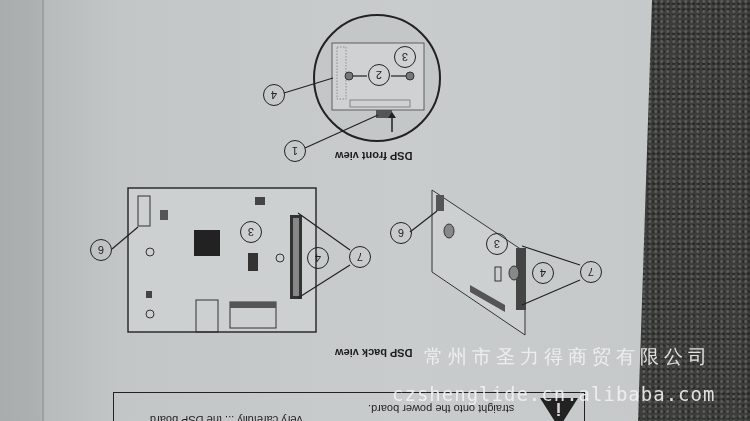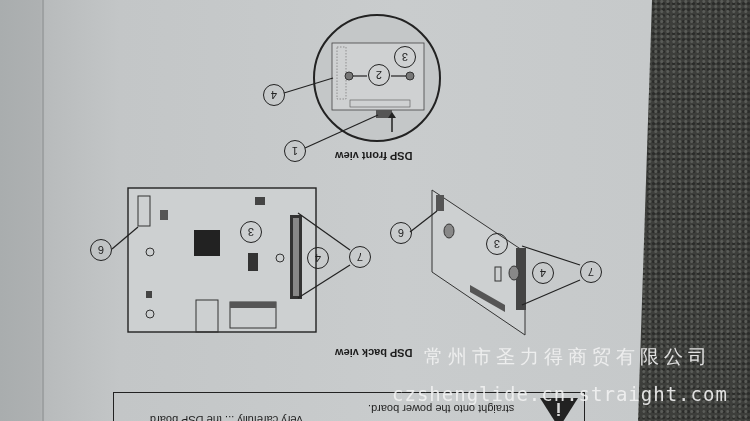--- a/index.html
+++ b/index.html
@@ -95,13 +95,13 @@
 <div class="callout" style="left:532px;top:262px;">4</div>
 <div class="callout" style="left:580px;top:261px;">7</div>
 
 <div class="warn-box"></div>
 <div class="warn-icon"></div>
 <div class="warn-i">i</div>
 <div class="warn-text" style="left:368px;top:403px;">straight onto the power board.</div>
 <div class="warn-text" style="left:150px;top:414px;">Very carefully ... the DSP board</div>
 
 <div class="wm-cn">常州市圣力得商贸有限公司</div>
-<div class="wm-url">czshenglide.cn.straight.com</div>
+<div class="wm-url">czshenglide.cn.alibaba.com</div>
 
 </body></html>

